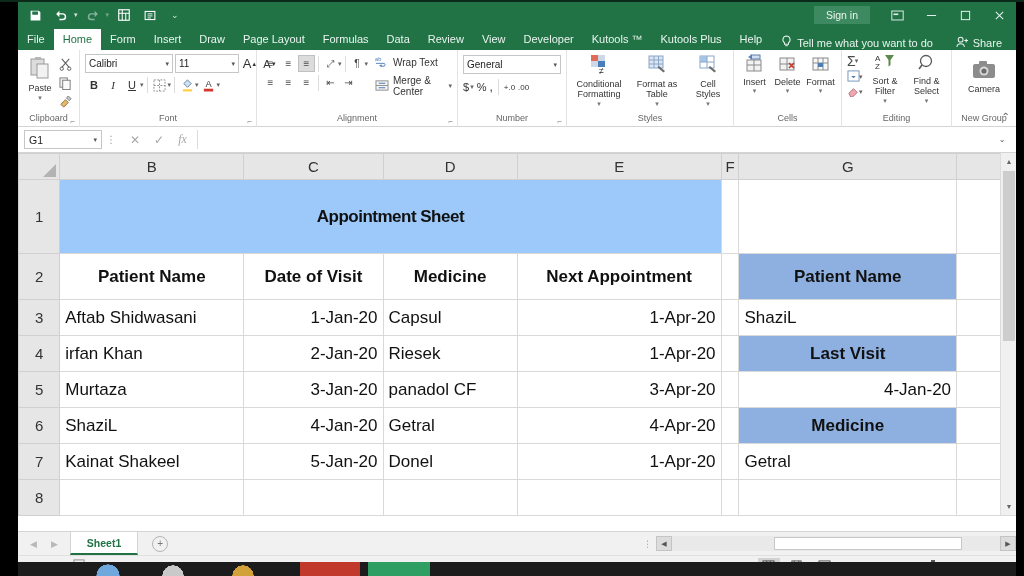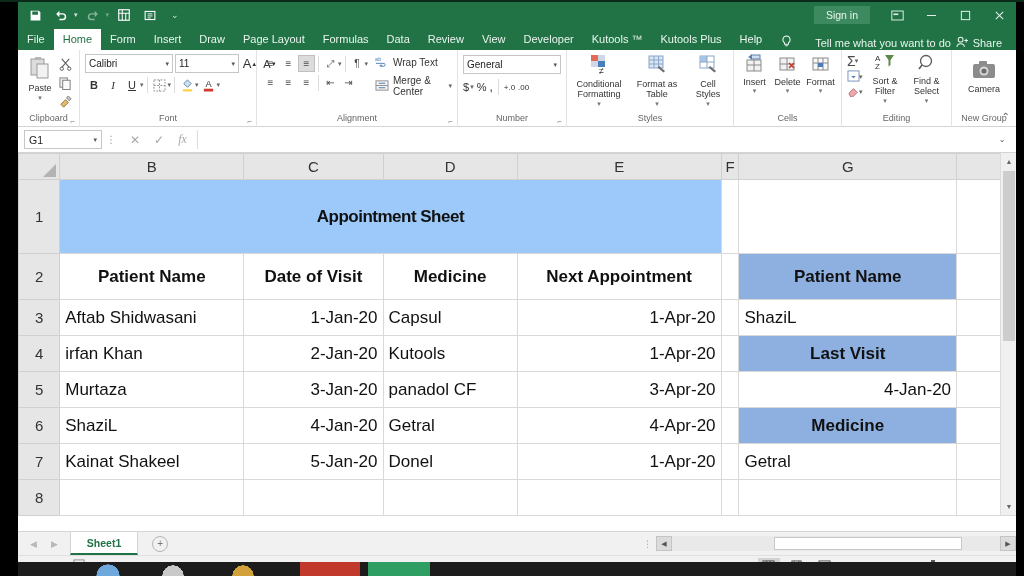--- a/index.html
+++ b/index.html
@@ -28,21 +28,21 @@
   .tb-right { margin-left:auto; display:flex; align-items:center; gap:0; }
   .signin { background:#3d8a60; color:#eaf5ef; font-size:10.5px; padding:3px 12px; margin-right:10px;}
   .winbtn { width:34px; height:26px; display:flex; align-items:center; justify-content:center;
             color:#dfeee6; font-size:12px; }
 
   
   .tabs { position:absolute; left:18px; top:28px; width:998px; height:22px;
           background:#217346; display:flex; align-items:flex-end; font-size:11px; }
   .tab { padding:4px 9px 5px 9px; color:#eaf5ef; white-space:nowrap; }
   .tab.active { background:#fff; color:#217346; }
-  .tell { display:flex; align-items:center; gap:23px; margin-left:10px; color:#eaf5ef; }
+  .tell { display:flex; align-items:center; gap:5px; margin-left:10px; color:#eaf5ef; }
   .bulb { font-size:11px; }
   .share { margin-left:auto; display:flex; align-items:center; gap:4px;
            color:#eaf5ef; padding-right:14px; }
 
   
   .ribbon { position:absolute; left:18px; top:50px; width:998px; height:77px;
             background:#fff; border-bottom:1px solid #d4d4d4; display:flex; }
   .grp { position:relative; height:77px; display:flex; flex-direction:column;
          border-right:1px solid #e3e3e3; }
   .grp-body { flex:1; display:flex; align-items:flex-start; padding:4px 5px 0 5px; }
@@ -669,21 +669,21 @@
         <td class="cell right">1-Apr-20</td>
         <td class="cell"></td>
         <td class="cell">ShaziL</td>
         <td class="cell"></td>
       </tr>
 
       <tr class="rd">
         <td class="rowhdr">4</td>
         <td class="cell">irfan Khan</td>
         <td class="cell right">2-Jan-20</td>
-        <td class="cell">Kutools</td>
+        <td class="cell">Riesek</td>
         <td class="cell right">1-Apr-20</td>
         <td class="cell"></td>
         <td class="cell blue-hdr">Last Visit</td>
         <td class="cell"></td>
       </tr>
 
       <tr class="rd">
         <td class="rowhdr">5</td>
         <td class="cell">Murtaza</td>
         <td class="cell right">3-Jan-20</td>

